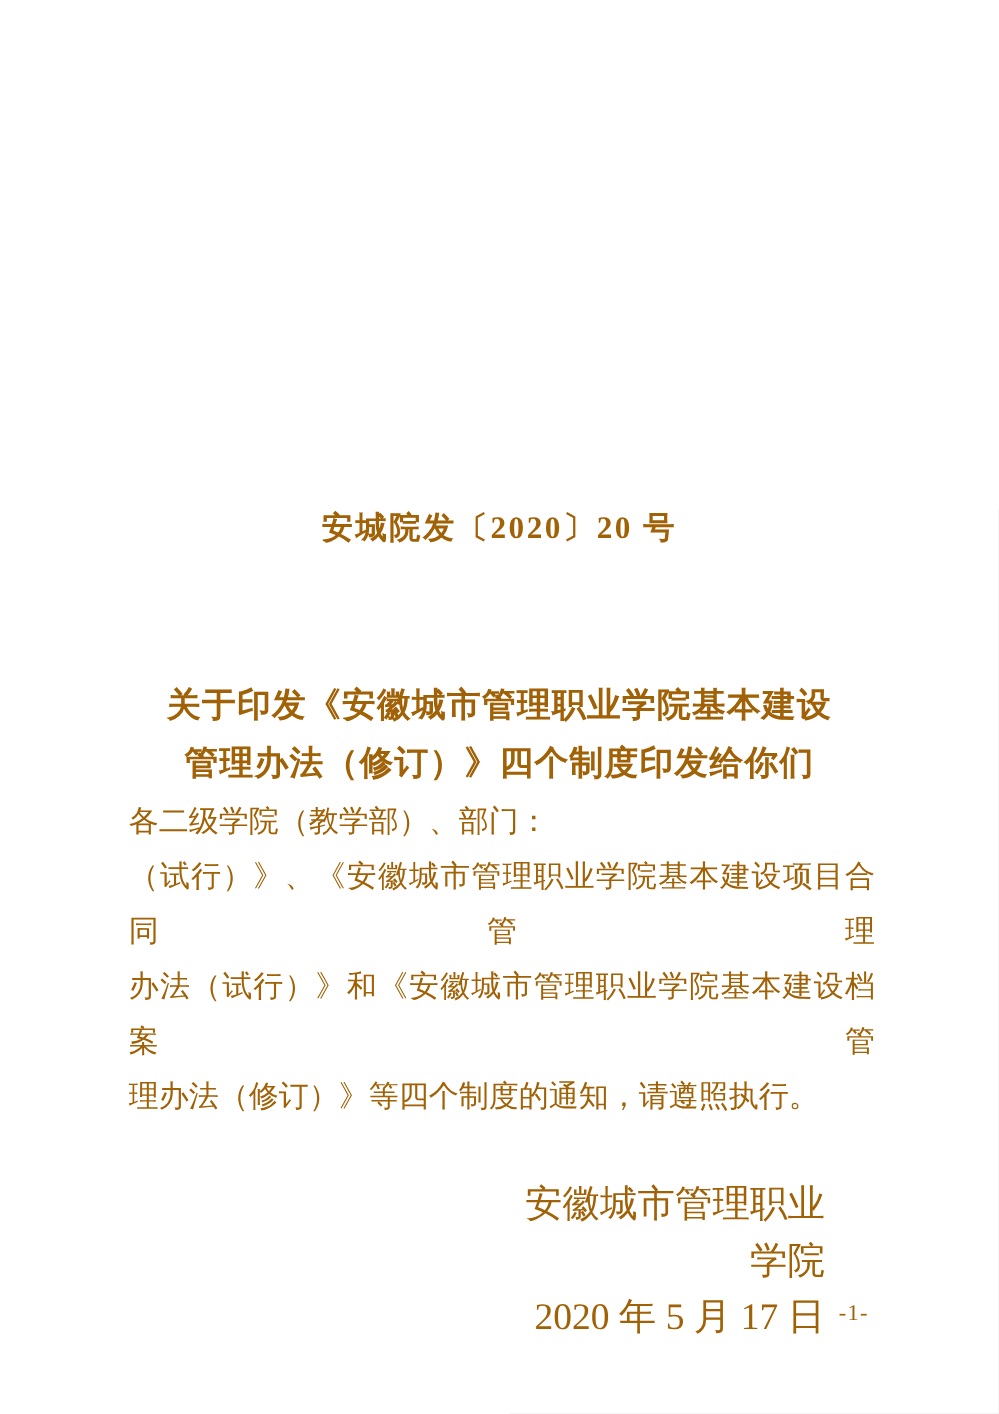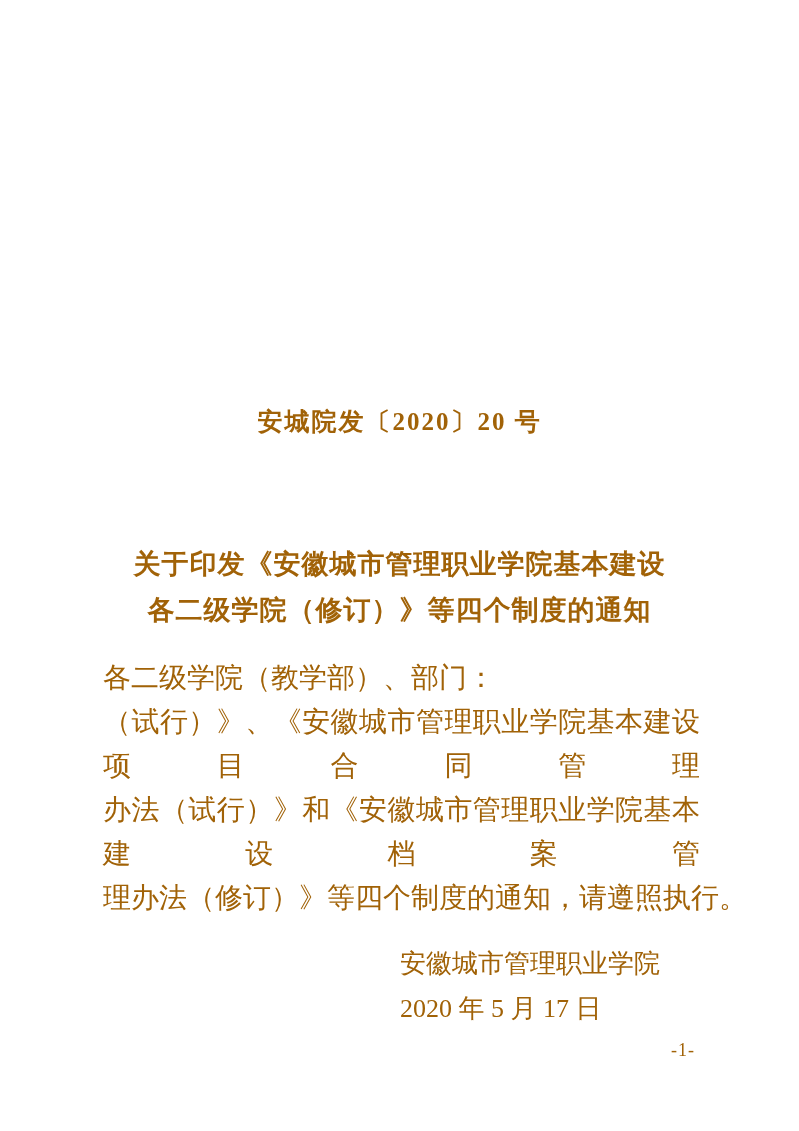--- a/index.html
+++ b/index.html
@@ -34,65 +34,65 @@
     left: 0;
     width: 799px;
     text-align: center;
     font-size: 27px;
     font-weight: bold;
     line-height: 46px;
     letter-spacing: 1px;
   }
   .body-block {
     position: absolute;
-    top: 656px;
+    top: 636px;
     left: 103px;
     width: 597px;
-    font-size: 28px;
+    font-size: 24px;
     line-height: 44px;
   }
   .body-line {
     width: 100%;
     white-space: nowrap;
   }
   .body-line.justified {
     text-align: justify;
     text-align-last: justify;
     white-space: normal;
   }
   .body-line.indent {
     text-indent: 2em;
   }
   .signature-block {
     position: absolute;
     top: 941px;
     left: 400px;
     width: 260px;
-    text-align: left;
-    font-size: 26px;
+    text-align: right;
+    font-size: 30px;
     line-height: 45px;
   }
   .page-number {
     position: absolute;
     top: 1040px;
     right: 104px;
     font-size: 18px;
     letter-spacing: 1px;
   }
 </style>
 </head>
 <body>
 
 <div class="page">
 
   <div class="doc-number">安城院发〔2020〕20 号</div>
 
   <div class="title-block">
     <div>关于印发《安徽城市管理职业学院基本建设</div>
-    <div>各二级学院（修订）》等四个制度的通知</div>
+    <div>管理办法（修订）》四个制度印发给你们</div>
   </div>
 
   <div class="body-block">
     <div class="body-line">各二级学院（教学部）、部门：</div>
     <div class="body-line justified">（试行）》、《安徽城市管理职业学院基本建设项目合同管理</div>
     <div class="body-line justified">办法（试行）》和《安徽城市管理职业学院基本建设档案管</div>
     <div class="body-line">理办法（修订）》等四个制度的通知，请遵照执行。</div>
   </div>
 
   <div class="signature-block">

